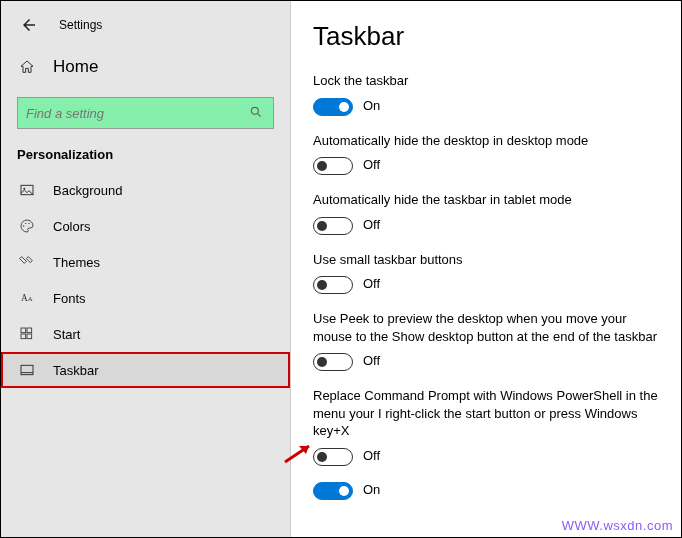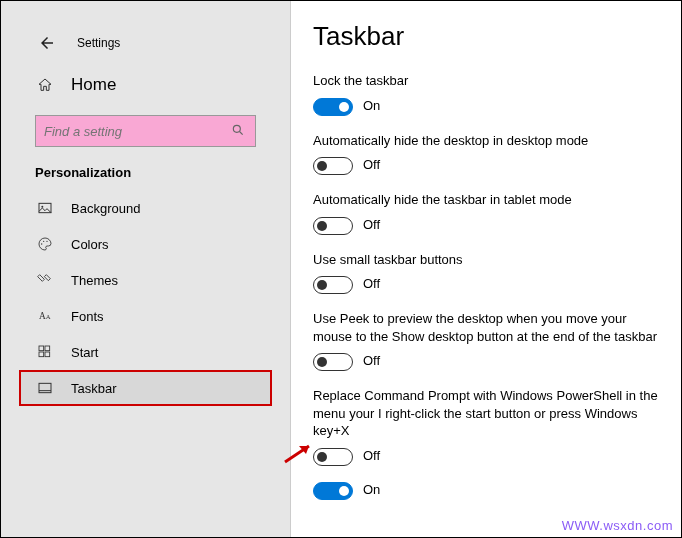--- a/index.html
+++ b/index.html
@@ -14,21 +14,21 @@
     position: relative;
     border: 1px solid #000;
   }
   .sidebar {
     position: absolute;
     left: 0; top: 0;
     width: 290px;
     height: 100%;
     background: #e6e6e6;
     border-right: 1px solid #ccc;
-    padding: 18px;
+    padding: 0;
   }
   .topbar {
     display: flex;
     align-items: center;
     padding: 12px 16px 10px 16px;
   }
   .back-btn {
     width: 24px; height: 24px;
     display: flex; align-items: center; justify-content: center;
     margin-right: 18px;
@@ -40,21 +40,21 @@
     align-items: center;
     padding: 10px 16px;
     cursor: pointer;
   }
   .home-row .icon { width: 20px; margin-right: 16px; display:flex; align-items:center; justify-content:center;}
   .home-row .label { font-size: 17px; }
   .searchbox {
     margin: 10px 16px 12px 16px;
     height: 32px;
     border: 1px solid #999;
-    background: #f9a8d4;
+    background: #86efac;
     display: flex;
     align-items: center;
     padding: 0 8px;
   }
   .searchbox input {
     flex: 1;
     border: none;
     background: transparent;
     font-size: 13px;
     font-style: italic;

